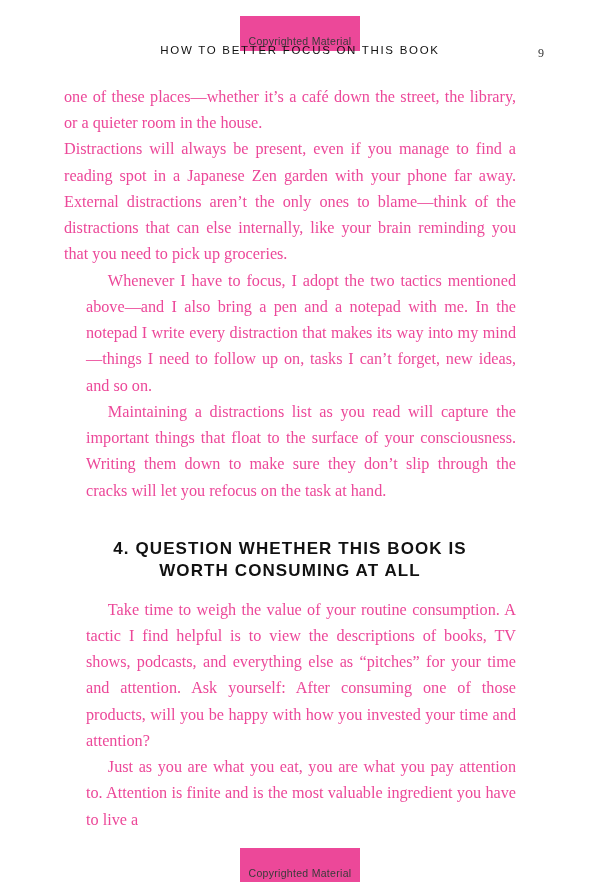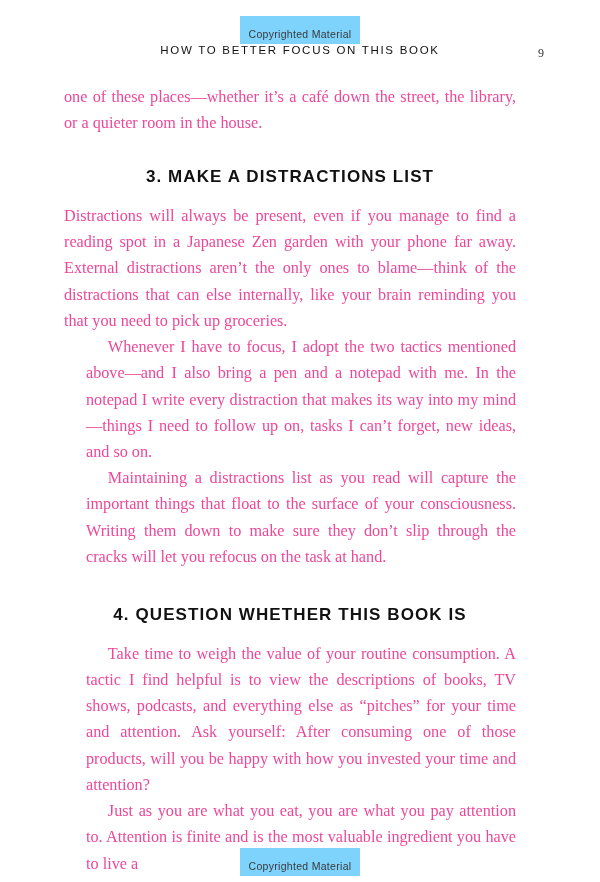--- a/index.html
+++ b/index.html
@@ -29,22 +29,22 @@
     text-align: center;
     font-family: "Liberation Sans", sans-serif;
     font-size: 10.5px;
     letter-spacing: 0.3px;
     color: #3a3a3a;
   }
   .copyright-top { top: 16px; }
   .copyright-bottom { top: 848px; }
   .copyright-band .band-inner {
     display: inline-block;
-    background: #7dd3fc;
-    padding: 12px 9px 4px 9px;
+    background: #ec4899;
+    padding: 19px 9px 4px 9px;
   }
 
   
   .running-head {
     position: absolute;
     top: 44px;
     left: 64px;
     width: 472px;
     height: 18px;
   }
@@ -113,28 +113,28 @@
 
   <div class="running-head">
     <span class="rh-title">HOW TO BETTER FOCUS ON THIS BOOK</span>
     <span class="rh-folio">9</span>
   </div>
 
   <div class="textblock">
 
     <p class="body">one of these places—whether it’s a café down the street, the library, or a quieter room in the house.</p>
 
-    <h2 class="section">3. MAKE A DISTRACTIONS LIST</h2>
 
     <p class="body">Distractions will always be present, even if you manage to find a reading spot in a Japanese Zen garden with your phone far away. External distractions aren’t the only ones to blame—think of the distractions that can else internally, like your brain reminding you that you need to pick up groceries.</p>
     <p class="body indent">Whenever I have to focus, I adopt the two tactics mentioned above—and I also bring a pen and a notepad with me. In the notepad I write every distraction that makes its way into my mind—things I need to follow up on, tasks I can’t forget, new ideas, and so on.</p>
     <p class="body indent">Maintaining a distractions list as you read will capture the important things that float to the surface of your consciousness. Writing them down to make sure they don’t slip through the cracks will let you refocus on the task at hand.</p>
 
     <h2 class="section two-line">
       <span>4. QUESTION WHETHER THIS BOOK IS</span><br>
+      <span>WORTH CONSUMING AT ALL</span>
     </h2>
 
     <p class="body indent">Take time to weigh the value of your routine consumption. A tactic I find helpful is to view the descriptions of books, TV shows, podcasts, and everything else as “pitches” for your time and attention. Ask yourself: After consuming one of those products, will you be happy with how you invested your time and attention?</p>
     <p class="body indent">Just as you are what you eat, you are what you pay attention to. Attention is finite and is the most valuable ingredient you have to live a</p>
 
   </div>
 
   <div class="copyright-band copyright-bottom">
     <span class="band-inner">Copyrighted Material</span>
   </div>

